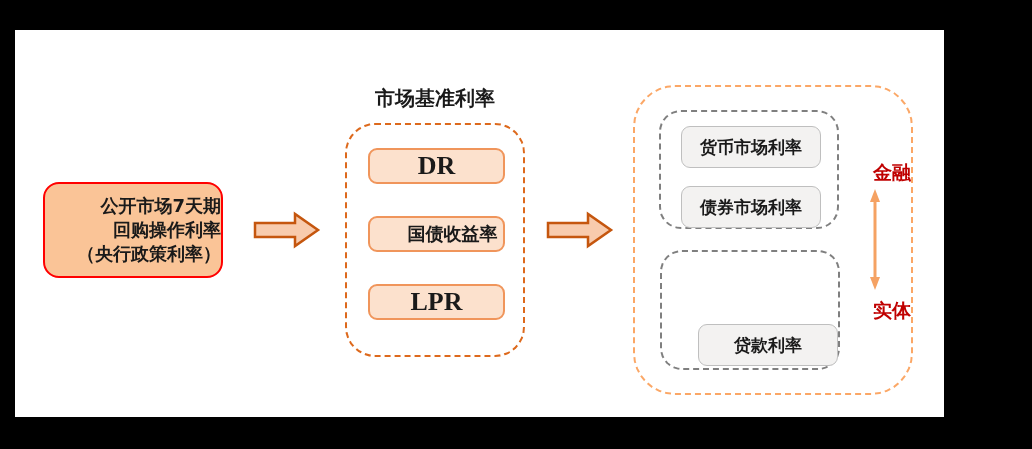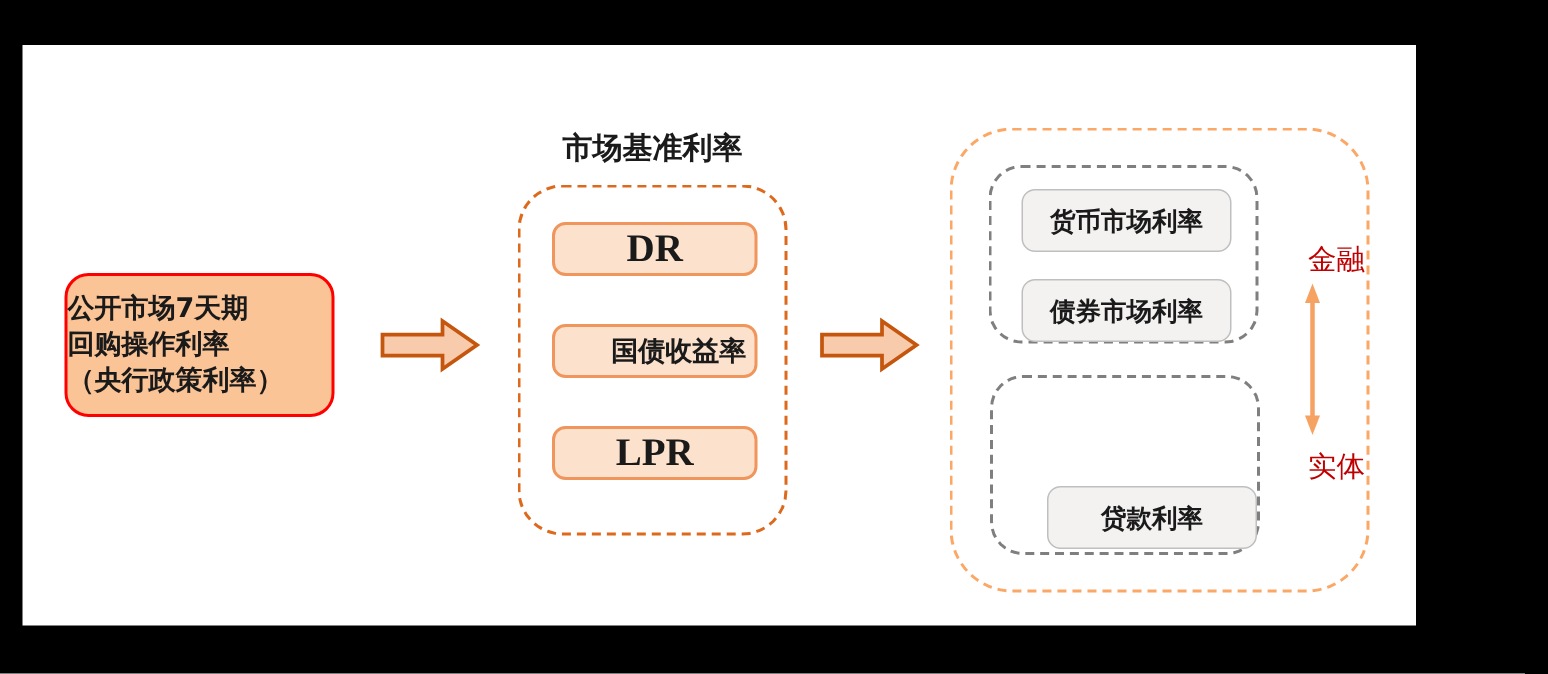--- a/index.html
+++ b/index.html
@@ -12,21 +12,21 @@
     position:absolute;left:15px;top:30px;width:929px;height:387px;
     background:var(--canvas,#fff);
   }
   
   .policy-box{
     position:absolute;left:28px;top:152px;width:180px;height:96px;
     box-sizing:border-box;
     background:var(--policy-fill);
     border:2.5px solid var(--policy-border);
     border-radius:16px;
-    display:flex;flex-direction:column;justify-content:center;align-items:flex-start;
+    display:flex;flex-direction:column;justify-content:center;align-items:flex-end;
     font-weight:bold;font-size:18px;line-height:24px;color:var(--text);
     text-align:center;
   }
   
   .block-arrow{position:absolute;width:68px;height:38px;}
   .block-arrow polygon{
     fill:var(--arrow-fill);
     stroke:var(--arrow-stroke);
     stroke-width:2.5;stroke-linejoin:miter;
   }
@@ -85,22 +85,22 @@
     border-radius:9px;
     display:flex;align-items:center;justify-content:center;
     font-weight:bold;font-size:17px;color:var(--text);
   }
   .gray-item-a{top:14px;}
   .gray-item-b{top:74px;}
   .group-real .gray-item-a{top:16px;}
   .group-real .gray-item-b{top:72px;margin-left:16px;}
   
   .side-label{
-    position:absolute;left:216px;width:80px;text-align:center;
-    font-weight:normal;font-size:19px;color:var(--side-label);
+    position:absolute;left:196px;width:80px;text-align:right;
+    font-weight:bold;font-size:19px;color:var(--side-label);
   }
   .label-financial{top:73px;}
   .label-real{top:211px;}
   .v-arrow{position:absolute;left:232px;top:102px;width:16px;height:101px;}
   .v-arrow line{stroke:var(--link-arrow);stroke-width:3;}
   .v-arrow polygon{fill:var(--link-arrow);}
 </style>
 </head>
 <body>
 

